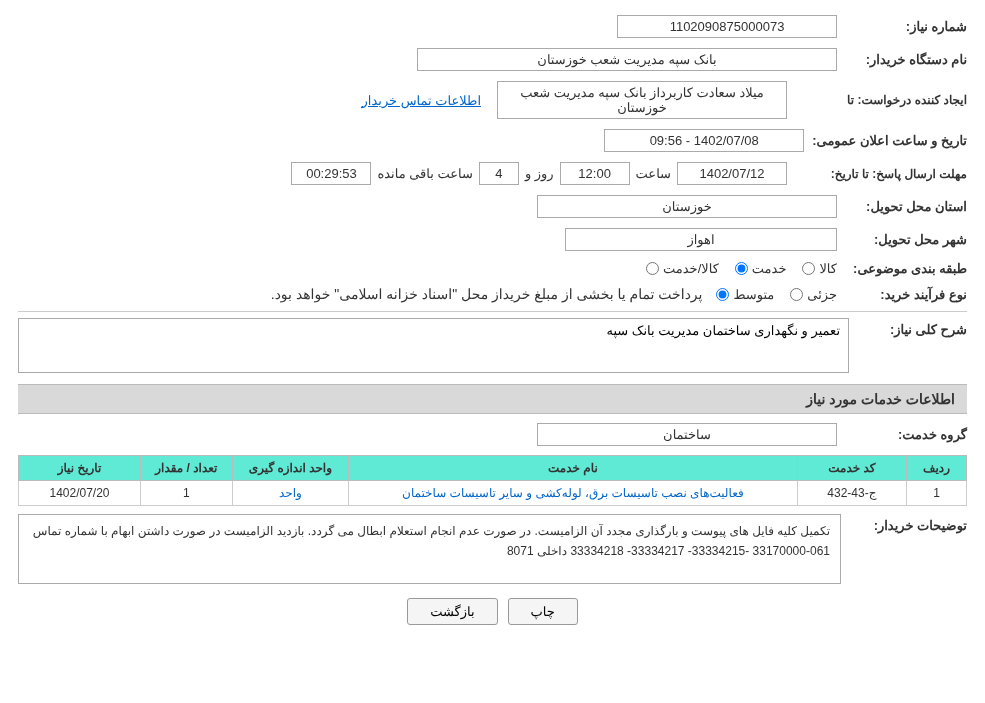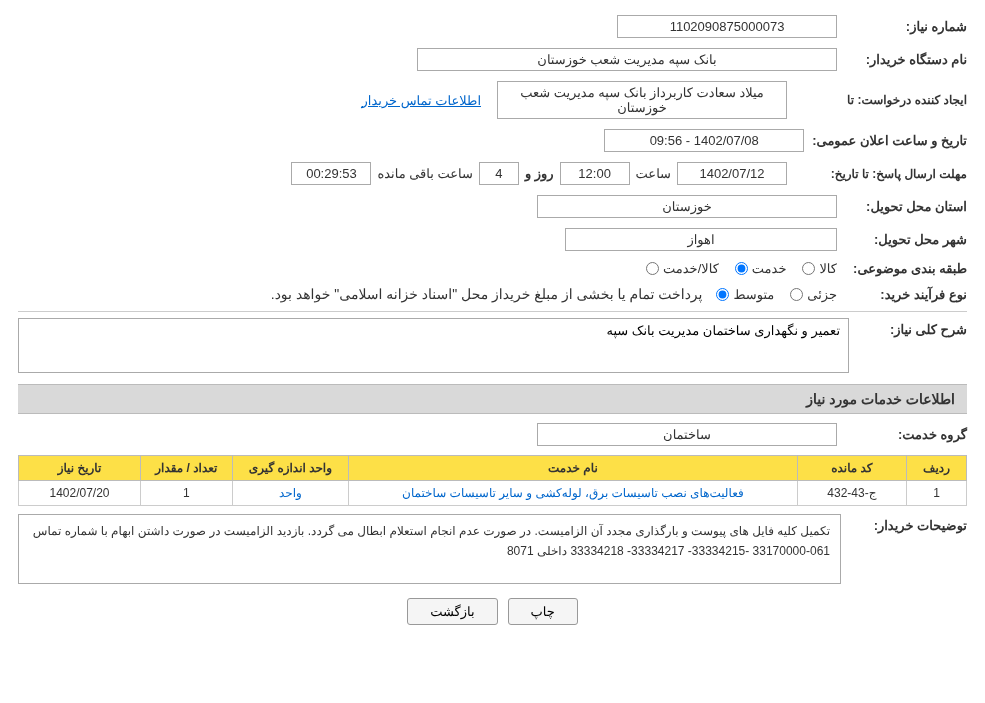--- a/index.html
+++ b/index.html
@@ -92,21 +92,21 @@
     .shrah-content {
       flex: 1;
       margin-right: 8px;
     }
     .services-table {
       width: 100%;
       border-collapse: collapse;
       margin-bottom: 8px;
     }
     .services-table th {
-      background: #fde047;
+      background: #5eead4;
       border: 1px solid #bbb;
       padding: 5px 8px;
       text-align: center;
       font-weight: bold;
       font-size: 12px;
     }
     .services-table td {
       border: 1px solid #ccc;
       padding: 5px 22px;
       text-align: center;
@@ -188,21 +188,21 @@
     <div class="row-flex" style="margin-bottom:4px;">
       <span class="lbl">تاریخ و ساعت اعلان عمومی:</span>
       <div class="input-box" style="width:200px;text-align:center;">1402/07/08 - 09:56</div>
     </div>
 
     <div class="row-flex" style="margin-bottom:4px;flex-wrap:wrap;">
       <span class="lbl" style="min-width:180px;font-size:12px;">مهلت ارسال پاسخ: تا تاریخ:</span>
       <div class="input-box" style="width:110px;text-align:center;">1402/07/12</div>
       <span style="padding:0 6px;">ساعت</span>
       <div class="input-box" style="width:70px;text-align:center;">12:00</div>
-      <span style="padding:0 6px;font-weight:bold;">روز و</span>
+      <span style="padding:0 6px;">روز و</span>
       <div class="input-box" style="width:40px;text-align:center;">4</div>
       <span style="padding:0 6px;">ساعت باقی مانده</span>
       <div class="input-box" style="width:80px;text-align:center;">00:29:53</div>
     </div>
 
     <div class="row-flex" style="margin-bottom:4px;">
       <span class="lbl">استان محل تحویل:</span>
       <div class="input-box" style="width:300px;text-align:center;">خوزستان</div>
     </div>
 
@@ -259,21 +259,21 @@
 
     <div class="row-flex" style="margin-bottom:6px;">
       <span class="lbl">گروه خدمت:</span>
       <div class="input-box" style="width:300px;text-align:center;">ساختمان</div>
     </div>
 
     <table class="services-table">
       <thead>
         <tr>
           <th>ردیف</th>
-          <th>کد مانده</th>
+          <th>کد خدمت</th>
           <th>نام خدمت</th>
           <th>واحد اندازه گیری</th>
           <th>تعداد / مقدار</th>
           <th>تاریخ نیاز</th>
         </tr>
       </thead>
       <tbody id="services-tbody">
       <tr>
       <td>1</td>
       <td>ج-43-432</td>

